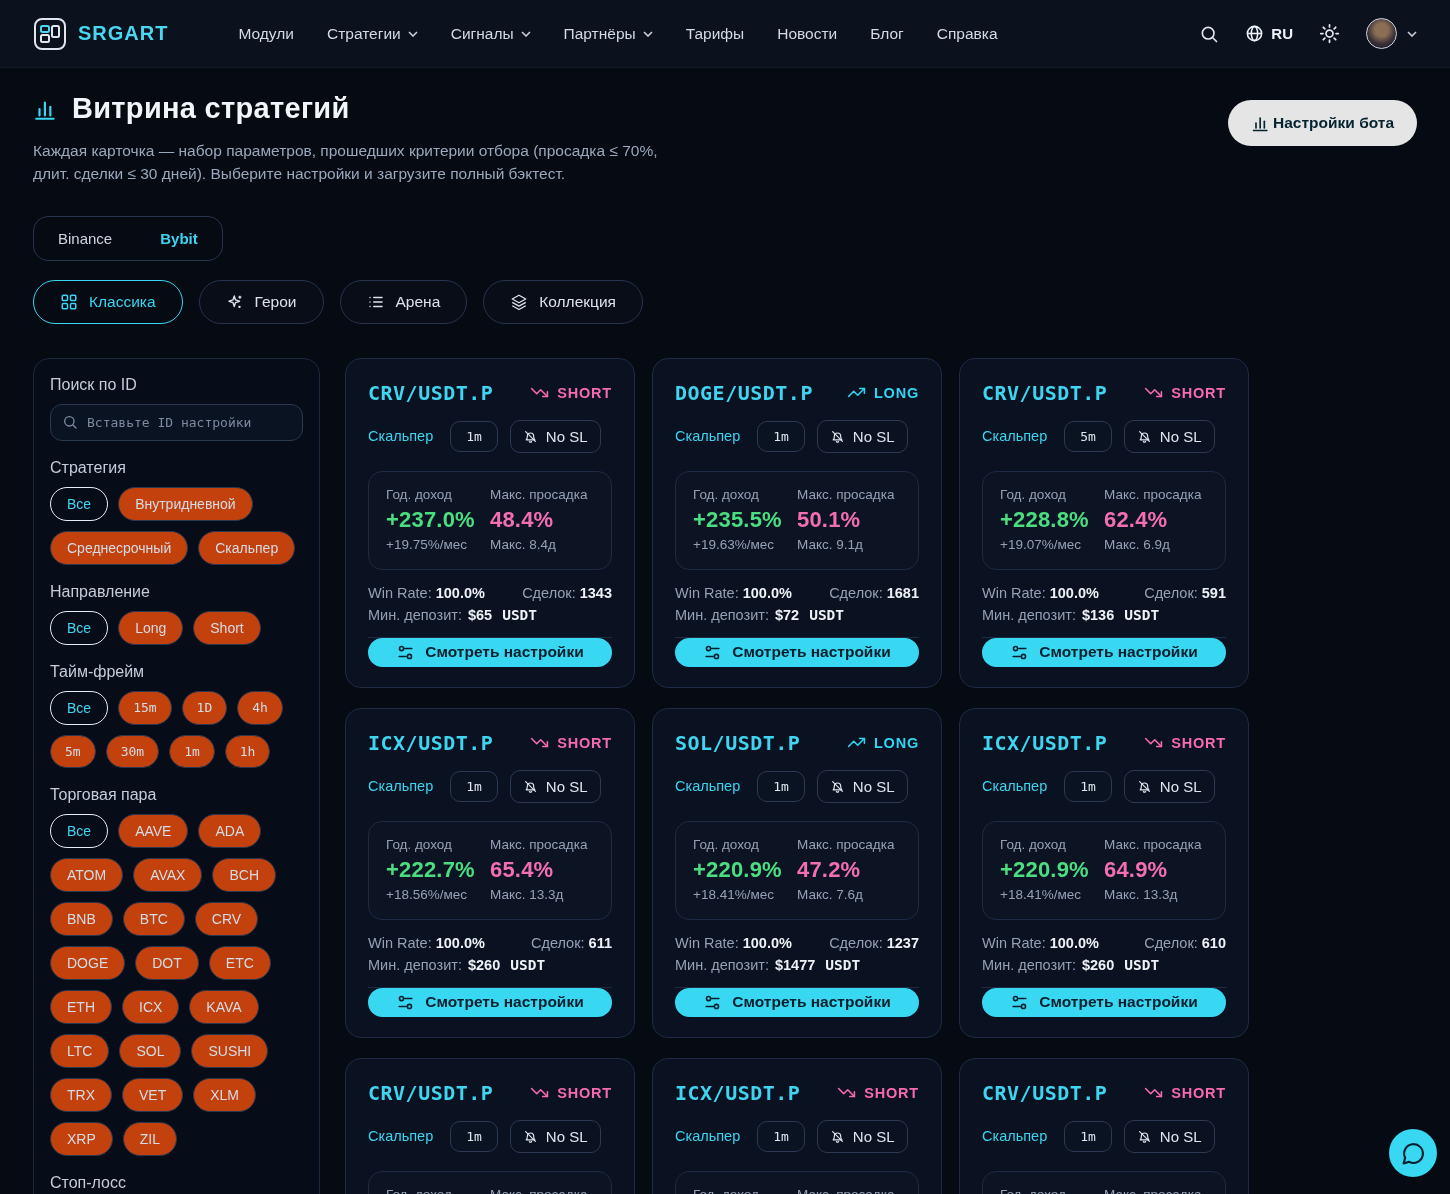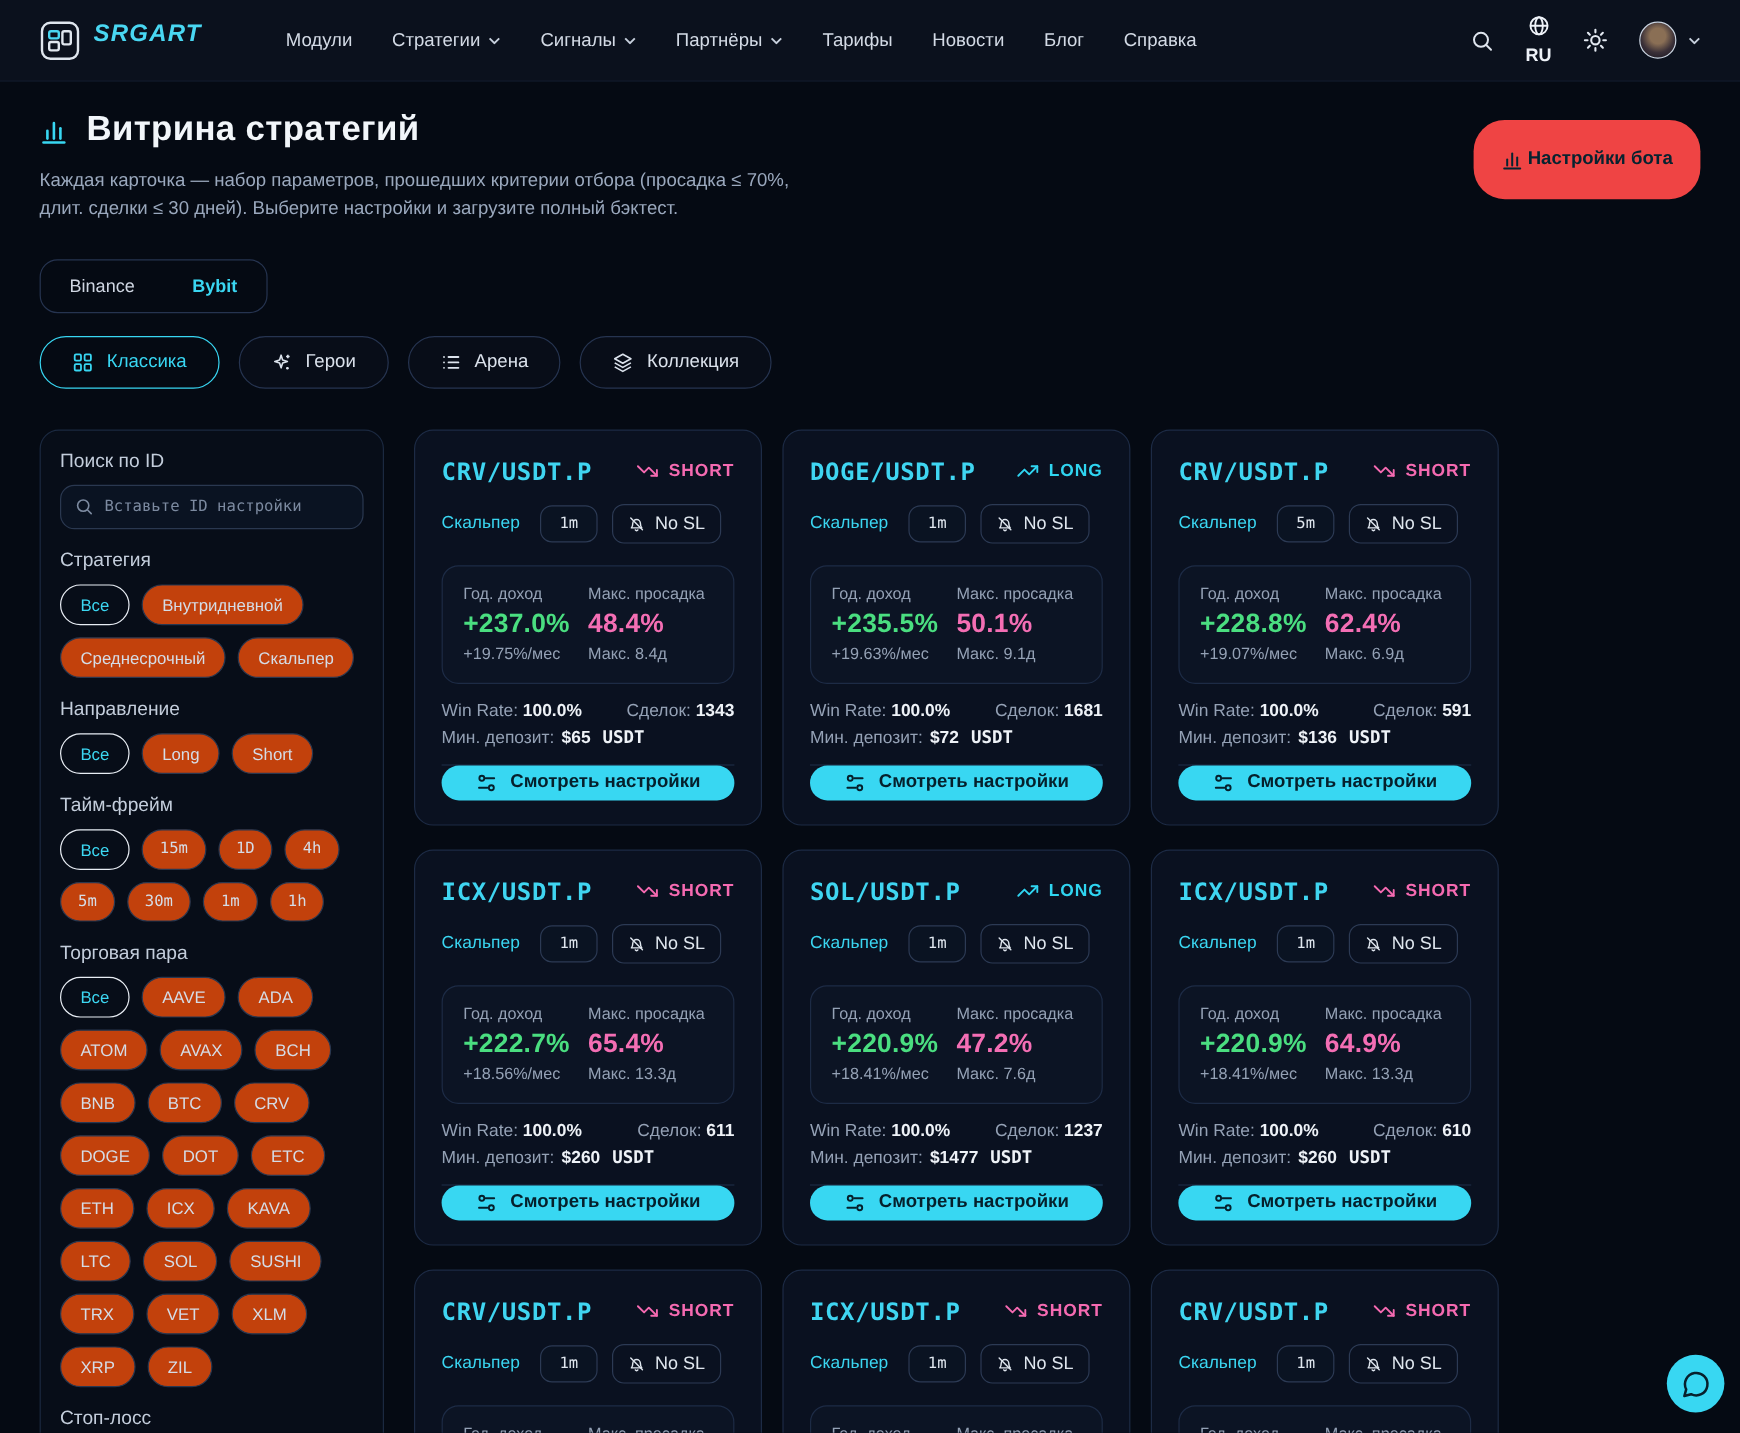--- a/index.html
+++ b/index.html
@@ -13,44 +13,44 @@
   }
   svg { display:block; }
   .mono { font-family:"DejaVu Sans Mono", monospace; }
 
   
   .navbar {
     height:68px; background:#0b111d;
     border-bottom:1px solid #121a2a;
     display:flex; align-items:center; padding:0 33px;
   }
-  .logo { display:flex; align-items:flex-start; gap:11px; margin-right:70px; cursor:pointer;font-style:italic; }
+  .logo { display:flex; align-items:center; gap:11px; margin-right:70px; cursor:pointer; }
   .logo-text { font-size:20px; font-weight:bold; letter-spacing:1px; color:#49d7f2; }
   .nav-links { display:flex; align-items:center; gap:33px;justify-content:center; }
   .nav-link { display:flex; align-items:center; gap:7px; font-size:15.5px; color:#d3dae5; cursor:pointer; }
   .nav-right { margin-left:auto; display:flex; align-items:center; gap:26px; }
-  .icon-btn { background:none; border:none; color:#dfe5ee; cursor:pointer; display:flex; align-items:center; gap:7px;flex-direction:column; }
+  .icon-btn { background:none; border:none; color:#dfe5ee; cursor:pointer; display:flex; align-items:center; gap:7px; }
   .lang-label { font-size:15px; font-weight:bold; color:#eef2f8; }
   .avatar-wrap { display:flex; align-items:center; gap:10px; cursor:pointer; }
   .avatar {
     width:31px; height:31px; border-radius:50%;
     border:1.5px solid #cbd5e1;
     background:radial-gradient(circle at 50% 38%, #8a6f55 0 28%, #3a3038 60%, #14121c 100%);
   }
 
   
   main { padding:0 33px; }
   .page-head { margin-top:24px; display:flex; justify-content:space-between; align-items:flex-start; }
   .title-row { display:flex; align-items:center; gap:13px; }
   .page-title { font-size:29px; font-weight:bold; color:#f2f6fa; letter-spacing:.3px; }
   .subtitle { margin-top:14px; font-size:15.5px; line-height:1.5; color:#9aa8bd; }
   .bot-btn {
     margin-top:8px; display:flex; align-items:center; gap:2px;
-    background:#ef4444; color:#062330; border:none; cursor:pointer;
-    border-radius:26px; padding:23px 23px; font-size:15.5px; font-weight:bold;
+    background:#e5e5e5; color:#062330; border:none; cursor:pointer;
+    border-radius:26px; padding:13px 23px; font-size:15.5px; font-weight:bold;
     font-family:"Liberation Sans", sans-serif;
   }
 
   
   .exchange-tabs {
     margin-top:30px; display:inline-flex; border:1px solid #263450; border-radius:15px; overflow:hidden;
   }
   .exchange-tab { padding:13px 24px; font-size:15px; color:#cfd6e2; cursor:pointer; background:none; border:none; font-family:inherit; }
   .exchange-tab.active { color:#3ad6f1; font-weight:bold; }
   .category-tabs { margin-top:19px; display:flex; gap:16px; }

